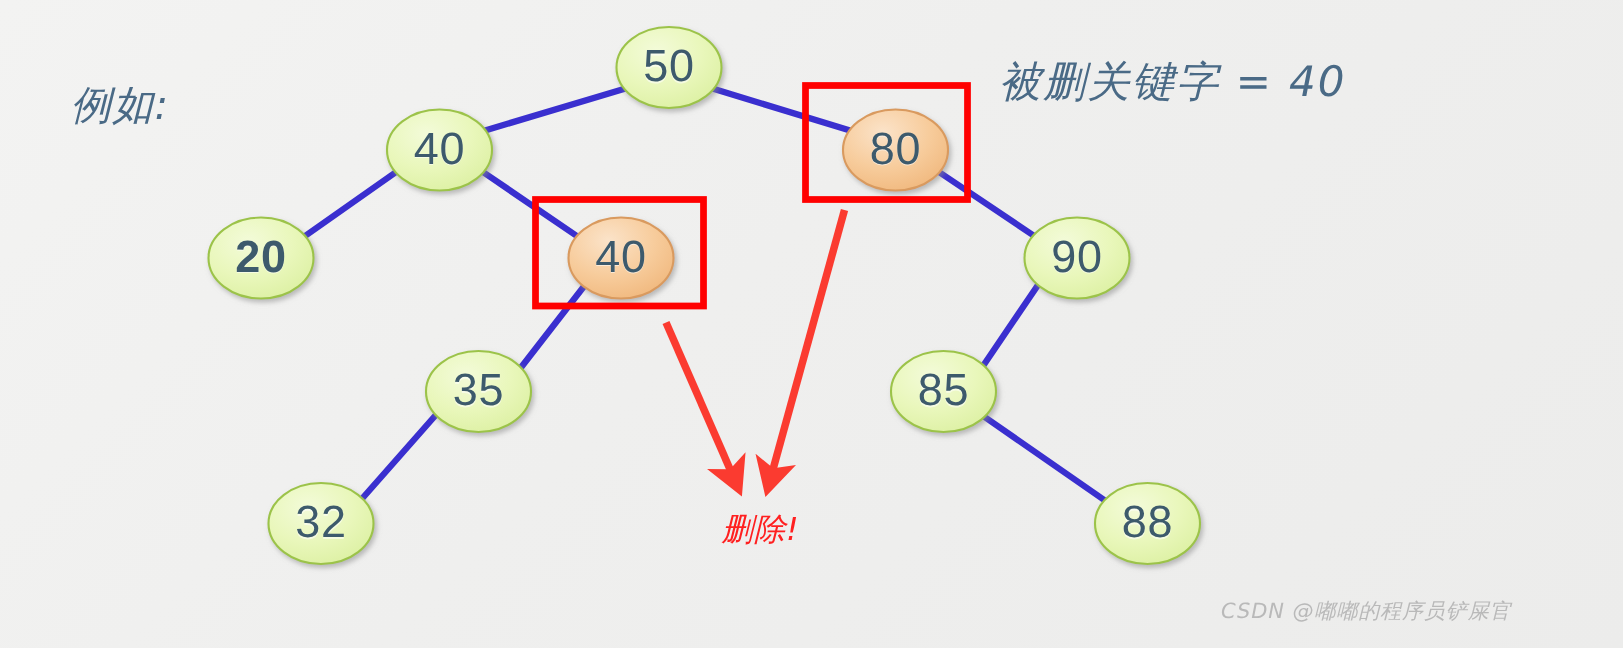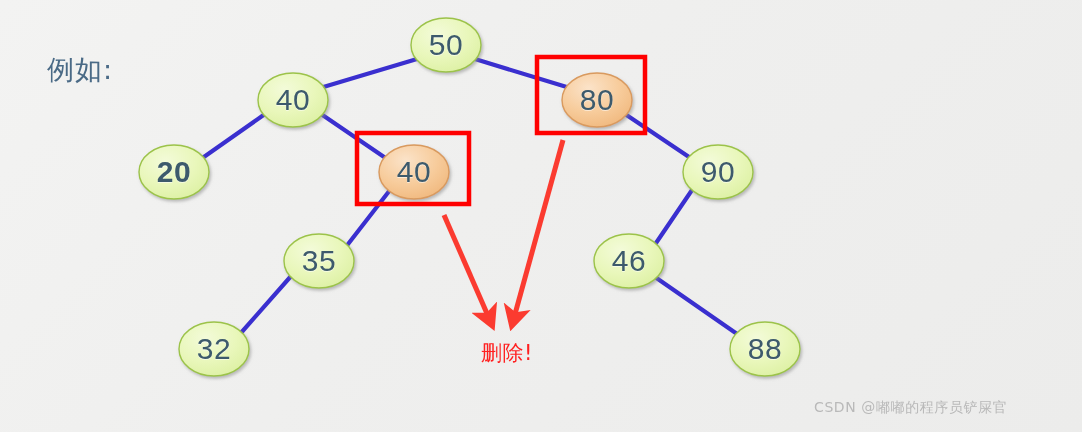--- a/index.html
+++ b/index.html
@@ -35,20 +35,21 @@
     font-family: "Liberation Sans", sans-serif;
     font-size: 30px;
     color: #3d5a6c;
     letter-spacing: 0.5px;
     pointer-events: none;
     text-shadow: 0 1px 0 rgba(255,255,255,0.55);
   }
   .txt {
     position: absolute;
     white-space: nowrap;
+    font-style: italic;
   }
   #example-label {
     left: 47px;
     top: 52px;
     font-size: 27px;
     color: #4a6a86;
     font-family: "DejaVu Sans", sans-serif;
     letter-spacing: 1px;
   }
   #key-label {
@@ -136,25 +137,26 @@
   </svg>
 
   <div id="labels-layer">
       <div class="node-label" style="left: 411px; top: 18px; width: 70px; height: 54px;">50</div>
       <div class="node-label" style="left: 258px; top: 73px; width: 70px; height: 54px;">40</div>
       <div class="node-label" style="left: 562px; top: 73px; width: 70px; height: 54px; text-align: center;">80</div>
       <div class="node-label" style="left: 139px; top: 145px; width: 70px; height: 54px; font-weight: bold;">20</div>
       <div class="node-label" style="left: 379px; top: 145px; width: 70px; height: 54px;">40</div>
       <div class="node-label" style="left: 683px; top: 145px; width: 70px; height: 54px;">90</div>
       <div class="node-label" style="left: 284px; top: 234px; width: 70px; height: 54px;">35</div>
-      <div class="node-label" style="left: 594px; top: 234px; width: 70px; height: 54px;">46</div>
+      <div class="node-label" style="left: 594px; top: 234px; width: 70px; height: 54px;">85</div>
       <div class="node-label" style="left: 179px; top: 322px; width: 70px; height: 54px;">32</div>
       <div class="node-label" style="left: 730px; top: 322px; width: 70px; height: 54px;">88</div>
     </div>
 
   <div class="txt" id="example-label">例如:</div>
 
+  <div class="txt" id="key-label">被删关键字 = 40</div>
 
   <div class="txt" id="delete-label">删除!</div>
 
   <div class="txt" id="watermark">CSDN @嘟嘟的程序员铲屎官</div>
 
 </div>
 
 </body></html>

